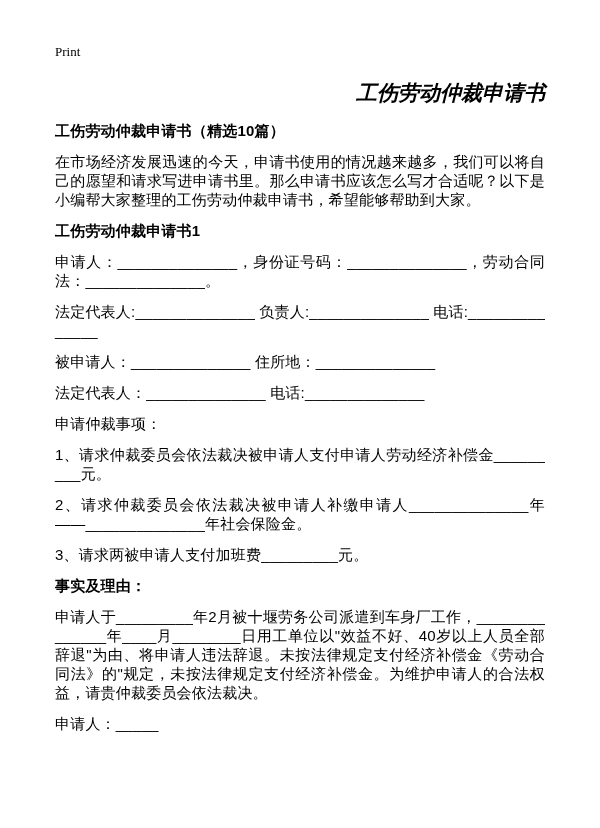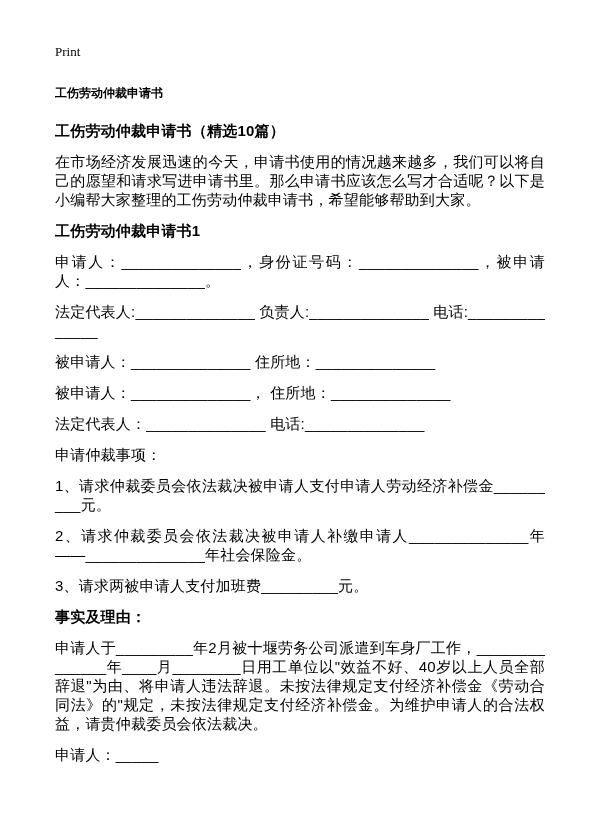--- a/index.html
+++ b/index.html
@@ -18,25 +18,26 @@
     overflow: hidden;
   }
   .print-label {
     font-family: "Liberation Serif", serif;
     font-size: 13px;
     line-height: 16px;
     margin-bottom: 22px;
     cursor: pointer;
   }
   .doc-title {
-    font-size: 12px;
+    font-size: 21px;
     font-weight: bold;
-    text-align: left;
+    text-align: right;
     line-height: 22px;
     margin: 0 0 17px 0;
+    font-style: italic;
   }
   .para {
     font-size: 15px;
     line-height: 19px;
     margin: 0 0 12px 0;
     text-align: justify;
     letter-spacing: 0.2px;
     word-break: break-all;
   }
   .para.bold {
@@ -49,24 +50,23 @@
 </head>
 <body>
 
 <div class="page">
   <div class="print-label">Print</div>
   <h1 class="doc-title">工伤劳动仲裁申请书</h1>
   <div>
       <div class="para bold">工伤劳动仲裁申请书（精选10篇）</div>
       <div class="para">在市场经济发展迅速的今天，申请书使用的情况越来越多，我们可以将自己的愿望和请求写进申请书里。那么申请书应该怎么写才合适呢？以下是小编帮大家整理的工伤劳动仲裁申请书，希望能够帮助到大家。</div>
       <div class="para bold">工伤劳动仲裁申请书1</div>
-      <div class="para">申请人：______________，身份证号码：______________，被申请人：______________。</div>
+      <div class="para">申请人：______________，身份证号码：______________，劳动合同法：______________。</div>
       <div class="para">法定代表人:______________ 负责人:______________ 电话:______________</div>
       <div class="para">被申请人：______________ 住所地：______________</div>
-      <div class="para">被申请人：______________， 住所地：______________</div>
       <div class="para">法定代表人：______________ 电话:______________</div>
       <div class="para">申请仲裁事项：</div>
       <div class="para">1、请求仲裁委员会依法裁决被申请人支付申请人劳动经济补偿金_________元。</div>
       <div class="para">2、请求仲裁委员会依法裁决被申请人补缴申请人______________年——______________年社会保险金。</div>
       <div class="para">3、请求两被申请人支付加班费_________元。</div>
       <div class="para bold">事实及理由：</div>
       <div class="para">申请人于_________年2月被十堰劳务公司派遣到车身厂工作，______________年____月________日用工单位以"效益不好、40岁以上人员全部辞退"为由、将申请人违法辞退。未按法律规定支付经济补偿金《劳动合同法》的"规定，未按法律规定支付经济补偿金。为维护申请人的合法权益，请贵仲裁委员会依法裁决。</div>
       <div class="para">申请人：_____</div>
     </div>
 </div>

